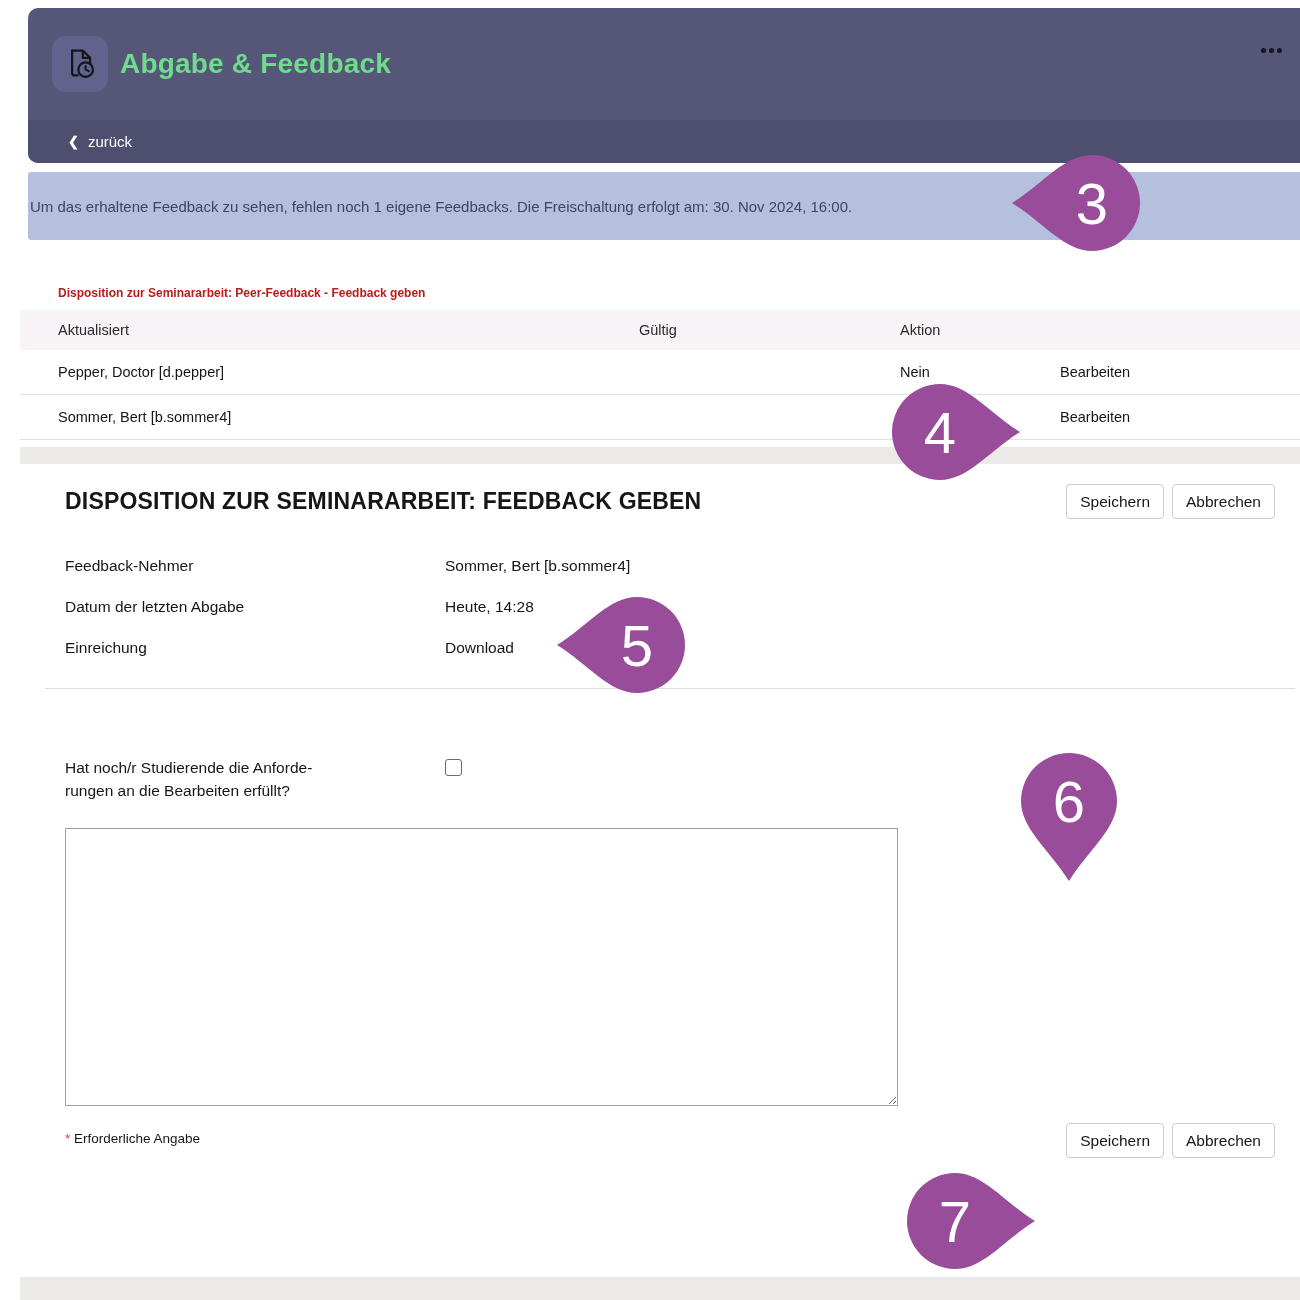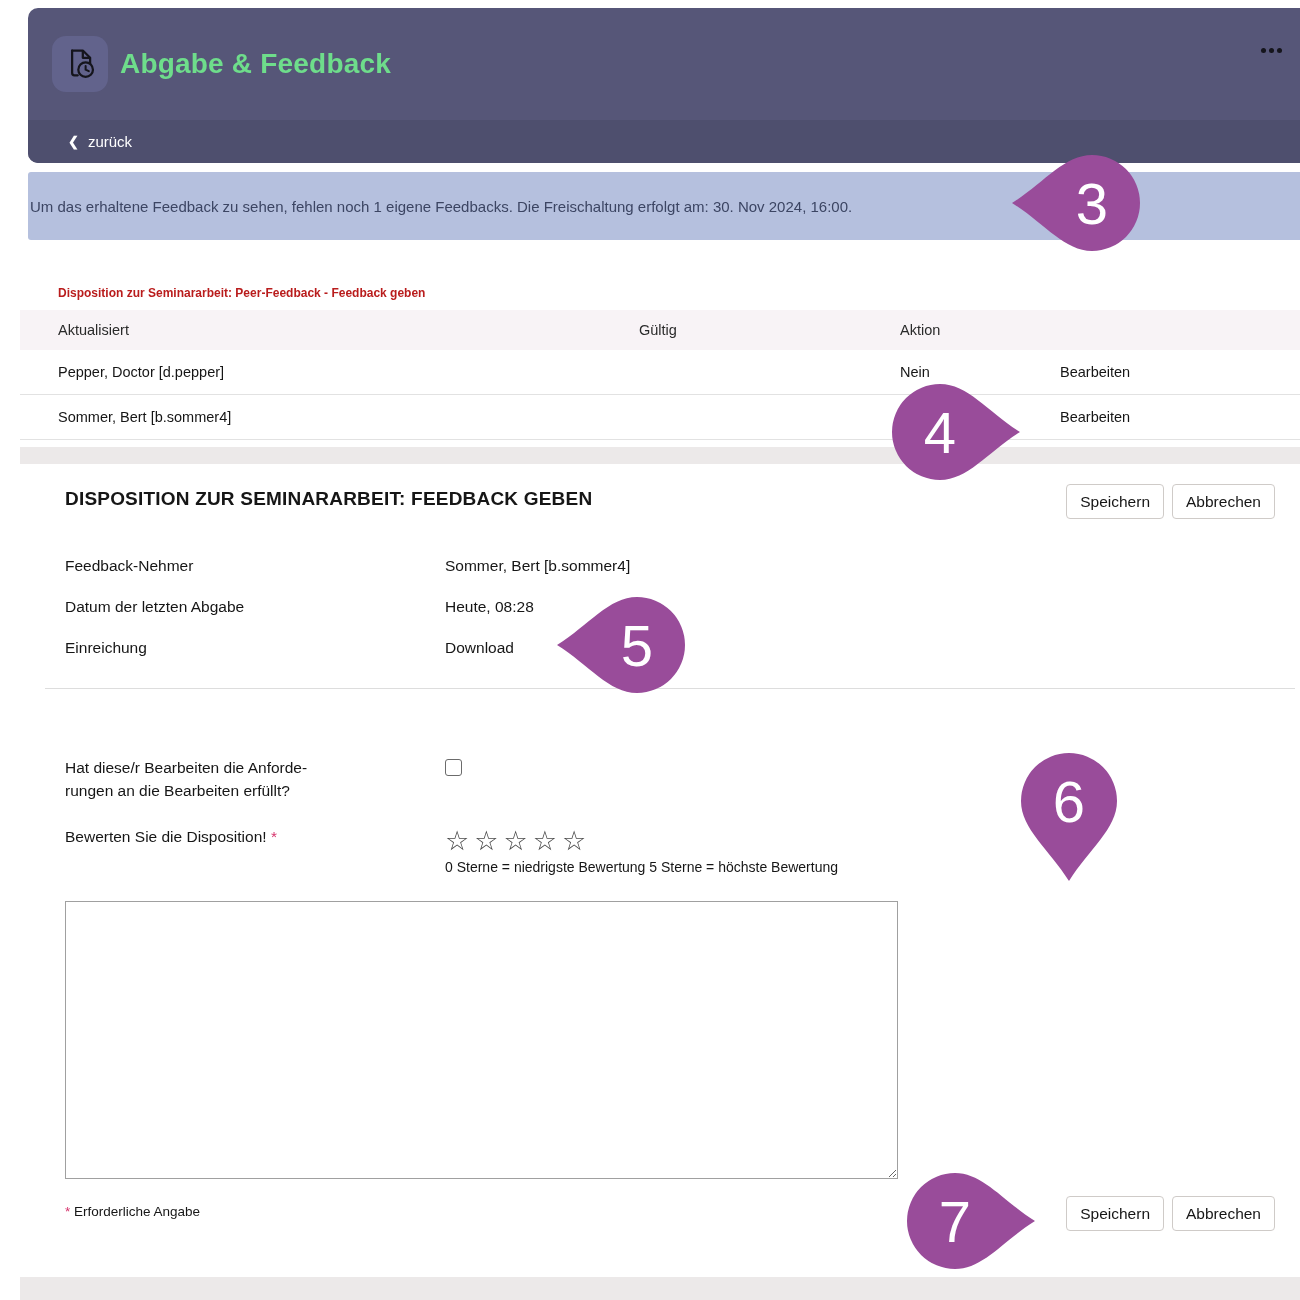--- a/index.html
+++ b/index.html
@@ -35,21 +35,21 @@
   .sort { font-weight:700; font-size:14px; }
   .ftable-row { height:45px; border-bottom:1px solid #e2e2e2; background:#fff; }
   .ftable-row a { color:#161616; text-decoration:none; cursor:pointer; }
 
   .gray-strip { margin-top:7px; height:17px; background:var(--strip-gray,#ECE9E9); }
   .bottom-strip { position:absolute; left:0; right:0; bottom:0; height:23px; background:var(--strip-gray,#ECE9E9); }
 
   
   .detail-section { padding:20px 45px 0 45px; }
   .section-head { display:flex; justify-content:space-between; align-items:flex-start; }
-  .section-heading { font-size:19px; font-weight:700; letter-spacing:.2px; padding-top:4px; }
+  .section-heading { font-size:23px; font-weight:700; letter-spacing:.2px; padding-top:4px; }
   .btns { display:flex; gap:8px; }
   .btn { background:#fff; border:1px solid #cfcbc8; border-radius:4px; height:35px; padding:0 13px;
          font-size:15.5px; color:#161616; font-family:inherit; cursor:pointer; }
   .kv { margin-top:26px; }
   .kv-row { display:flex; align-items:center; height:41px; font-size:15.5px; }
   .kv-label { width:380px; flex:0 0 auto; }
   .kv-value a { color:#161616; text-decoration:none; cursor:pointer; }
   .divider { border:none; border-top:1px solid #ddd; margin:20px -20px 0 -20px; }
 
   
@@ -141,54 +141,42 @@
         <button class="btn">Abbrechen</button>
       </div>
     </div>
     <div class="kv">
       <div class="kv-row">
         <div class="kv-label">Feedback-Nehmer</div>
         <div class="kv-value">Sommer, Bert [b.sommer4]</div>
       </div>
       <div class="kv-row">
         <div class="kv-label">Datum der letzten Abgabe</div>
-        <div class="kv-value">Heute, 08:28</div>
+        <div class="kv-value">Heute, 14:28</div>
       </div>
       <div class="kv-row">
         <div class="kv-label">Einreichung</div>
         <div class="kv-value"><a>Download</a></div>
       </div>
     </div>
     <hr class="divider">
   </section>
 
   <section class="peer-section">
 
     <div class="form-row row-q">
       <div class="f-label">
-        <div>Hat diese/r Bearbeiten die Anforde-</div>
+        <div>Hat noch/r Studierende die Anforde-</div>
         <div>rungen an die Bearbeiten erfüllt?</div>
       </div>
       <div class="f-control">
         <input type="checkbox" class="checkbox" style="">
       </div>
     </div>
 
-    <div class="form-row row-rating">
-      <div class="f-label">
-        <span>Bewerten Sie die Disposition!</span>
-        <span class="req">*</span>
-      </div>
-      <div class="f-control">
-        <div class="stars">
-          <span>☆</span><span>☆</span><span>☆</span><span>☆</span><span>☆</span>
-        </div>
-        <div class="star-help">0 Sterne = niedrigste Bewertung 5 Sterne = höchste Bewertung</div>
-      </div>
-    </div>
 
     <div class="form-row row-comment">
       <div class="f-control">
         <textarea class="comment-area" style=""></textarea>
       </div>
     </div>
 
     <div class="form-footer">
       <div class="req-note">
         <span class="req">*</span>

